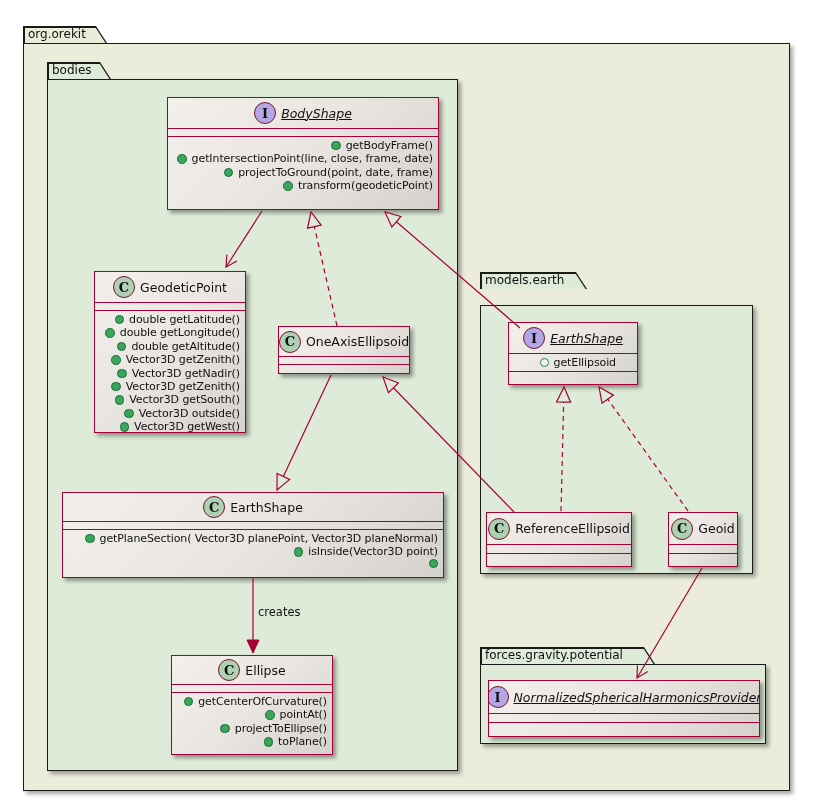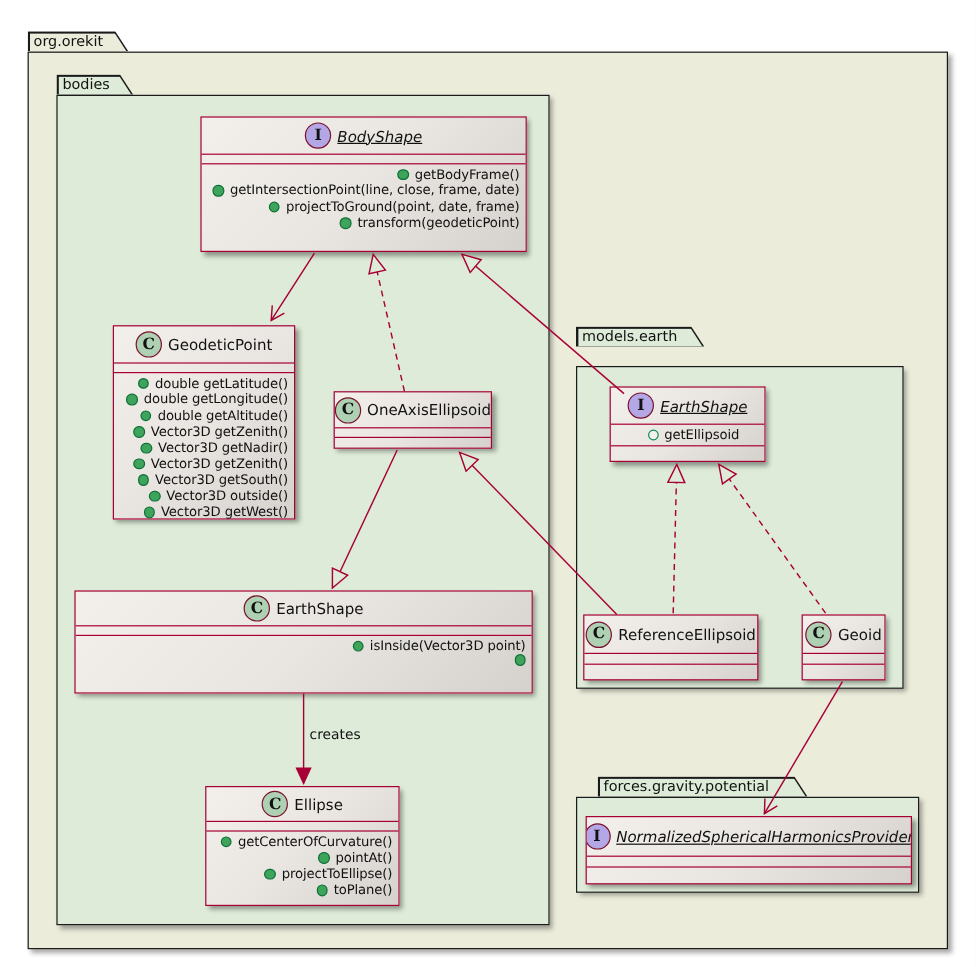--- a/index.html
+++ b/index.html
@@ -107,21 +107,21 @@
     </div>
     <div class="pkg-body inner" style="left: 47px; top: 79px; width: 411px; height: 692px;"></div>
     <div class="pkg-tab inner" style="left: 47px; top: 62px; width: 64px; height: 17px;">
       <span class="pkg-label">bodies</span>
     </div>
     <div class="pkg-body inner" style="left: 480px; top: 305px; width: 273px; height: 269px;"></div>
     <div class="pkg-tab inner" style="left: 480px; top: 272px; width: 107px; height: 17px;">
       <span class="pkg-label">models.earth</span>
     </div>
     <div class="pkg-body inner" style="left: 480px; top: 664px; width: 286px; height: 80px;"></div>
-    <div class="pkg-tab inner" style="left: 480px; top: 647px; width: 175px; height: 17px; margin-left: 18px;">
+    <div class="pkg-tab inner" style="left: 480px; top: 647px; width: 175px; height: 17px;">
       <span class="pkg-label">forces.gravity.potential</span>
     </div>
     <div class="node interface" style="left: 167px; top: 97px; width: 272px; height: 113px;">
       <div class="node-title" style="height: 30px;">
         <span class="badge interface-badge">I</span>
         <span class="node-title-text">BodyShape</span>
       </div>
       <div class="section" style="height: 8px; padding: 0px; box-sizing: border-box;"></div>
       <div class="section grow">
         <div class="member">
@@ -197,20 +197,24 @@
     </div>
     <div class="node class" style="left: 62px; top: 492px; width: 382px; height: 86px;">
       <div class="node-title" style="height: 28px;">
         <span class="badge class-badge">C</span>
         <span class="node-title-text">EarthShape</span>
       </div>
       <div class="section" style="height: 8px; padding: 0px; box-sizing: border-box;"></div>
       <div class="section grow">
         <div class="member">
           <span class="dot"></span>
+          <span class="member-text">getPlaneSection( Vector3D planePoint, Vector3D planeNormal)</span>
+        </div>
+        <div class="member">
+          <span class="dot"></span>
           <span class="member-text">isInside(Vector3D point)</span>
         </div>
         <div class="member">
           <span class="dot"></span>
         </div>
       </div>
     </div>
     <div class="node class" style="left: 171px; top: 655px; width: 162px; height: 100px;">
       <div class="node-title" style="height: 28px;">
         <span class="badge class-badge">C</span>

